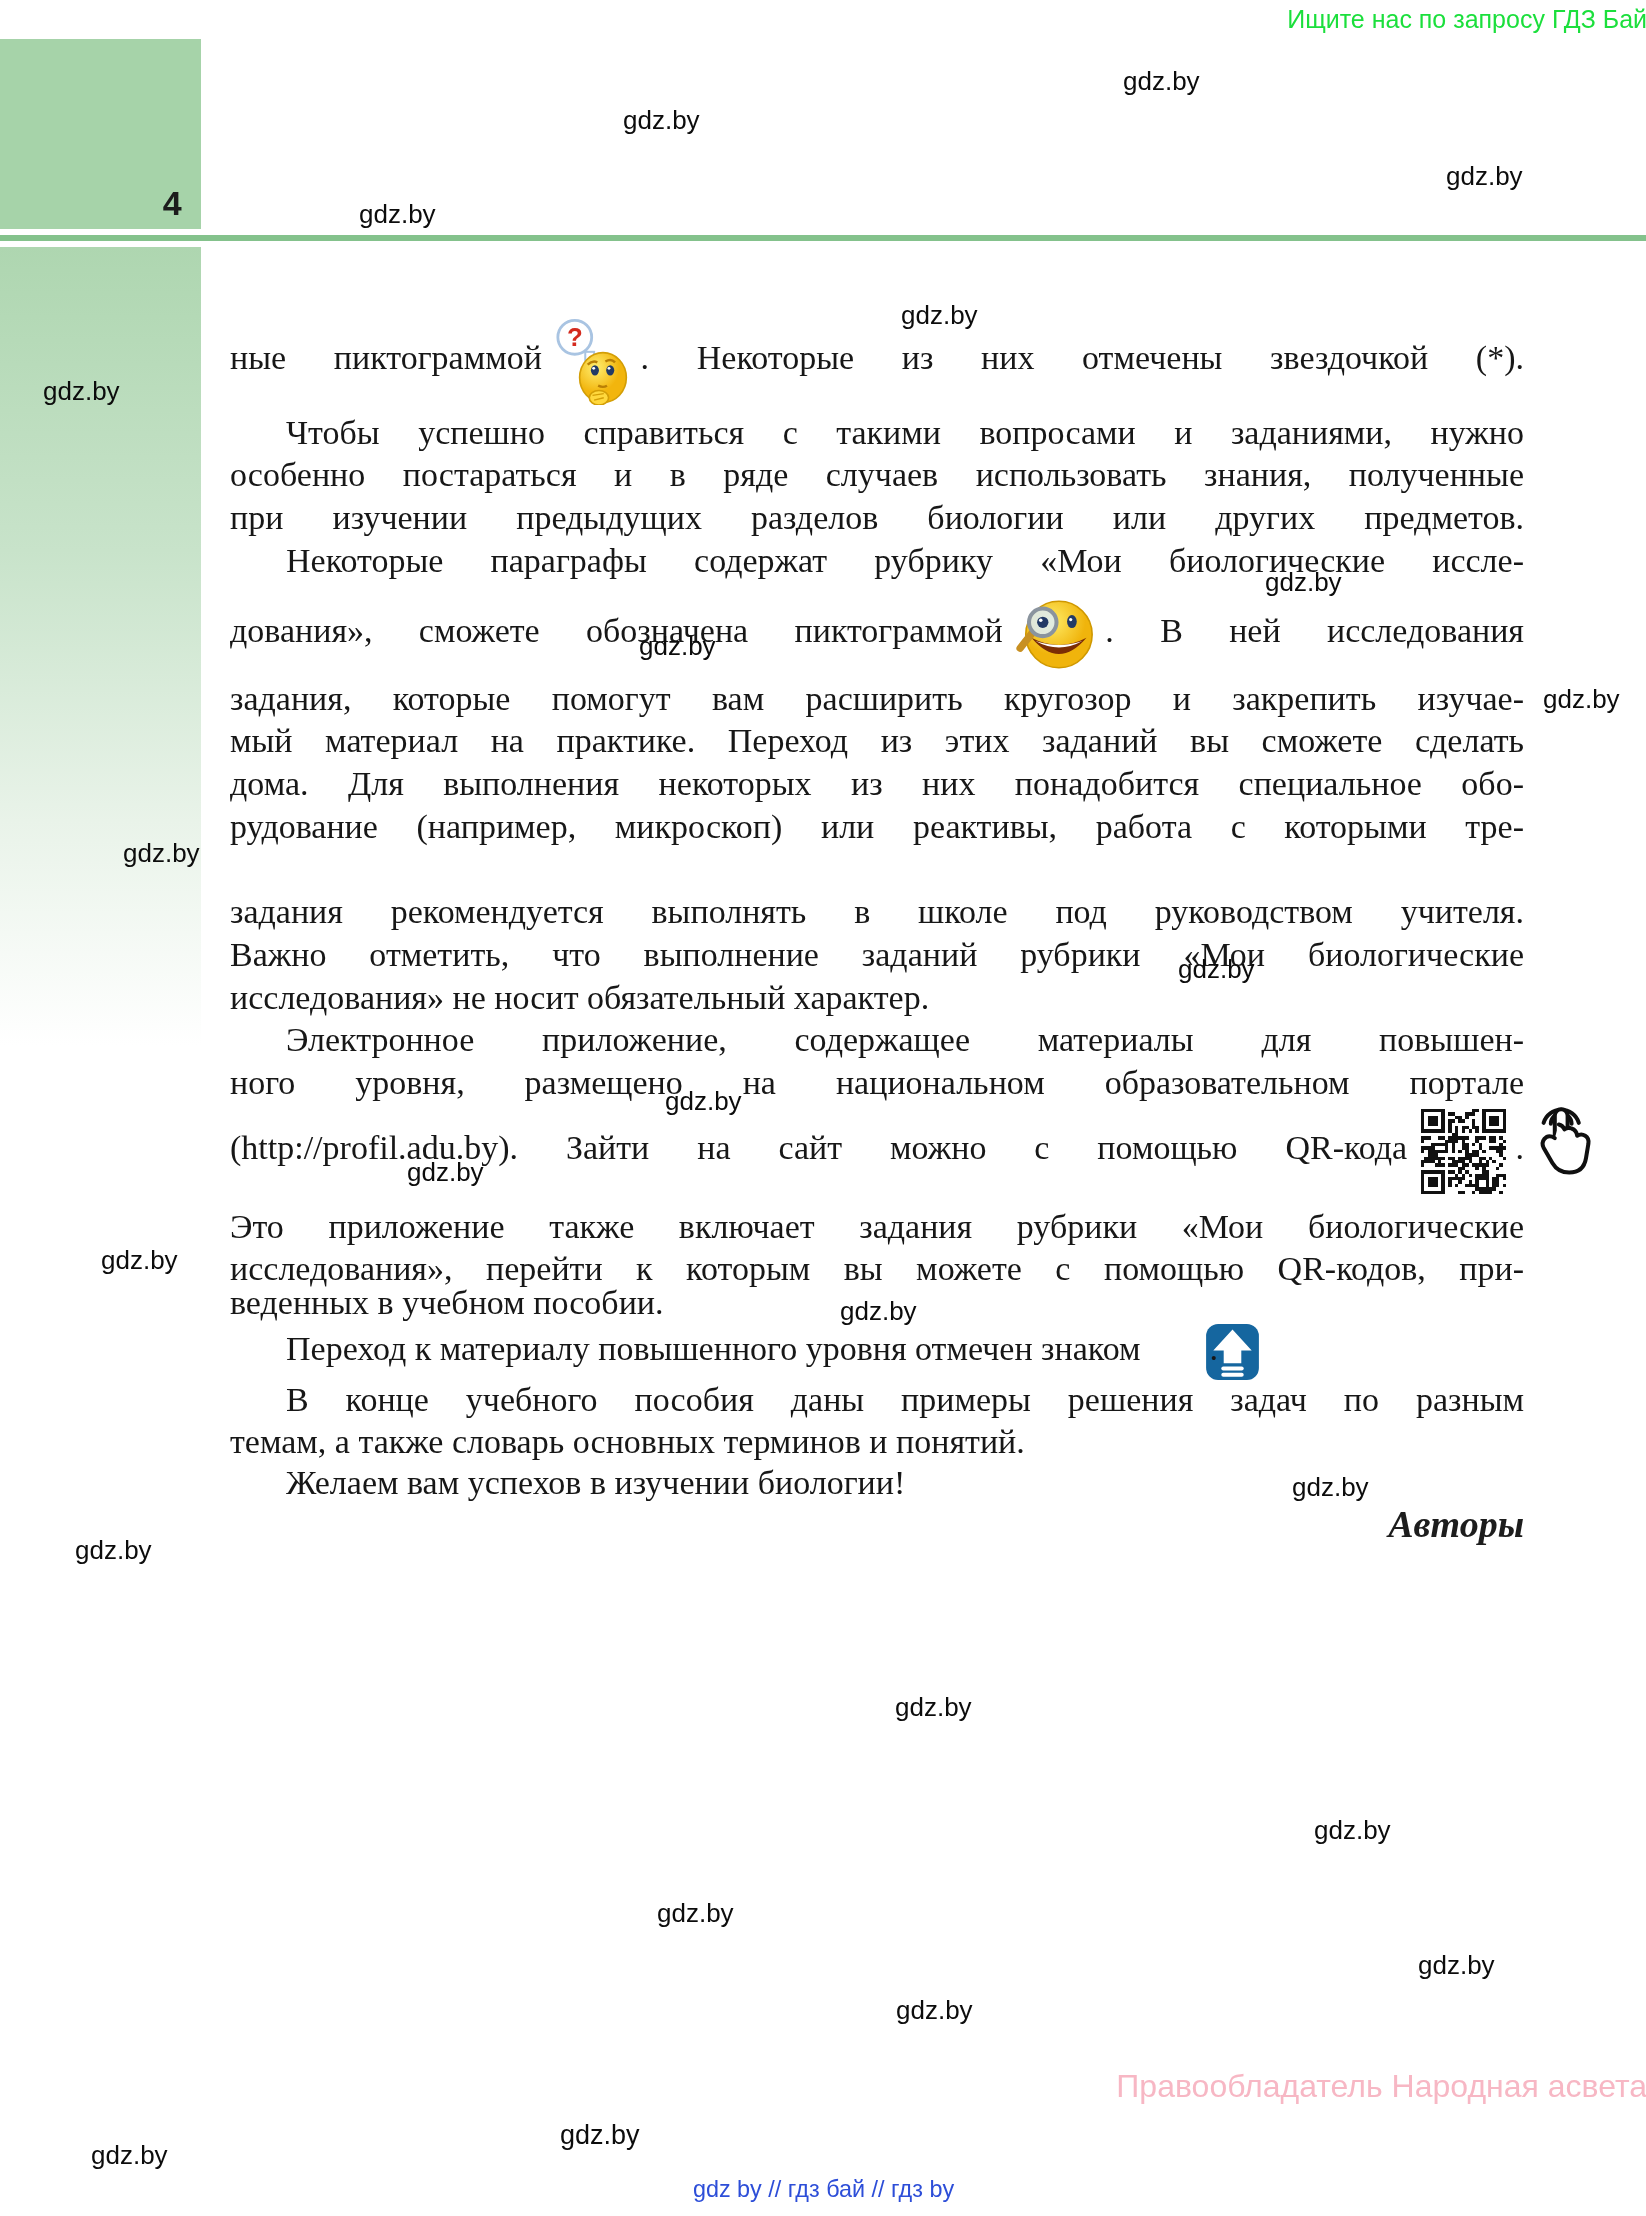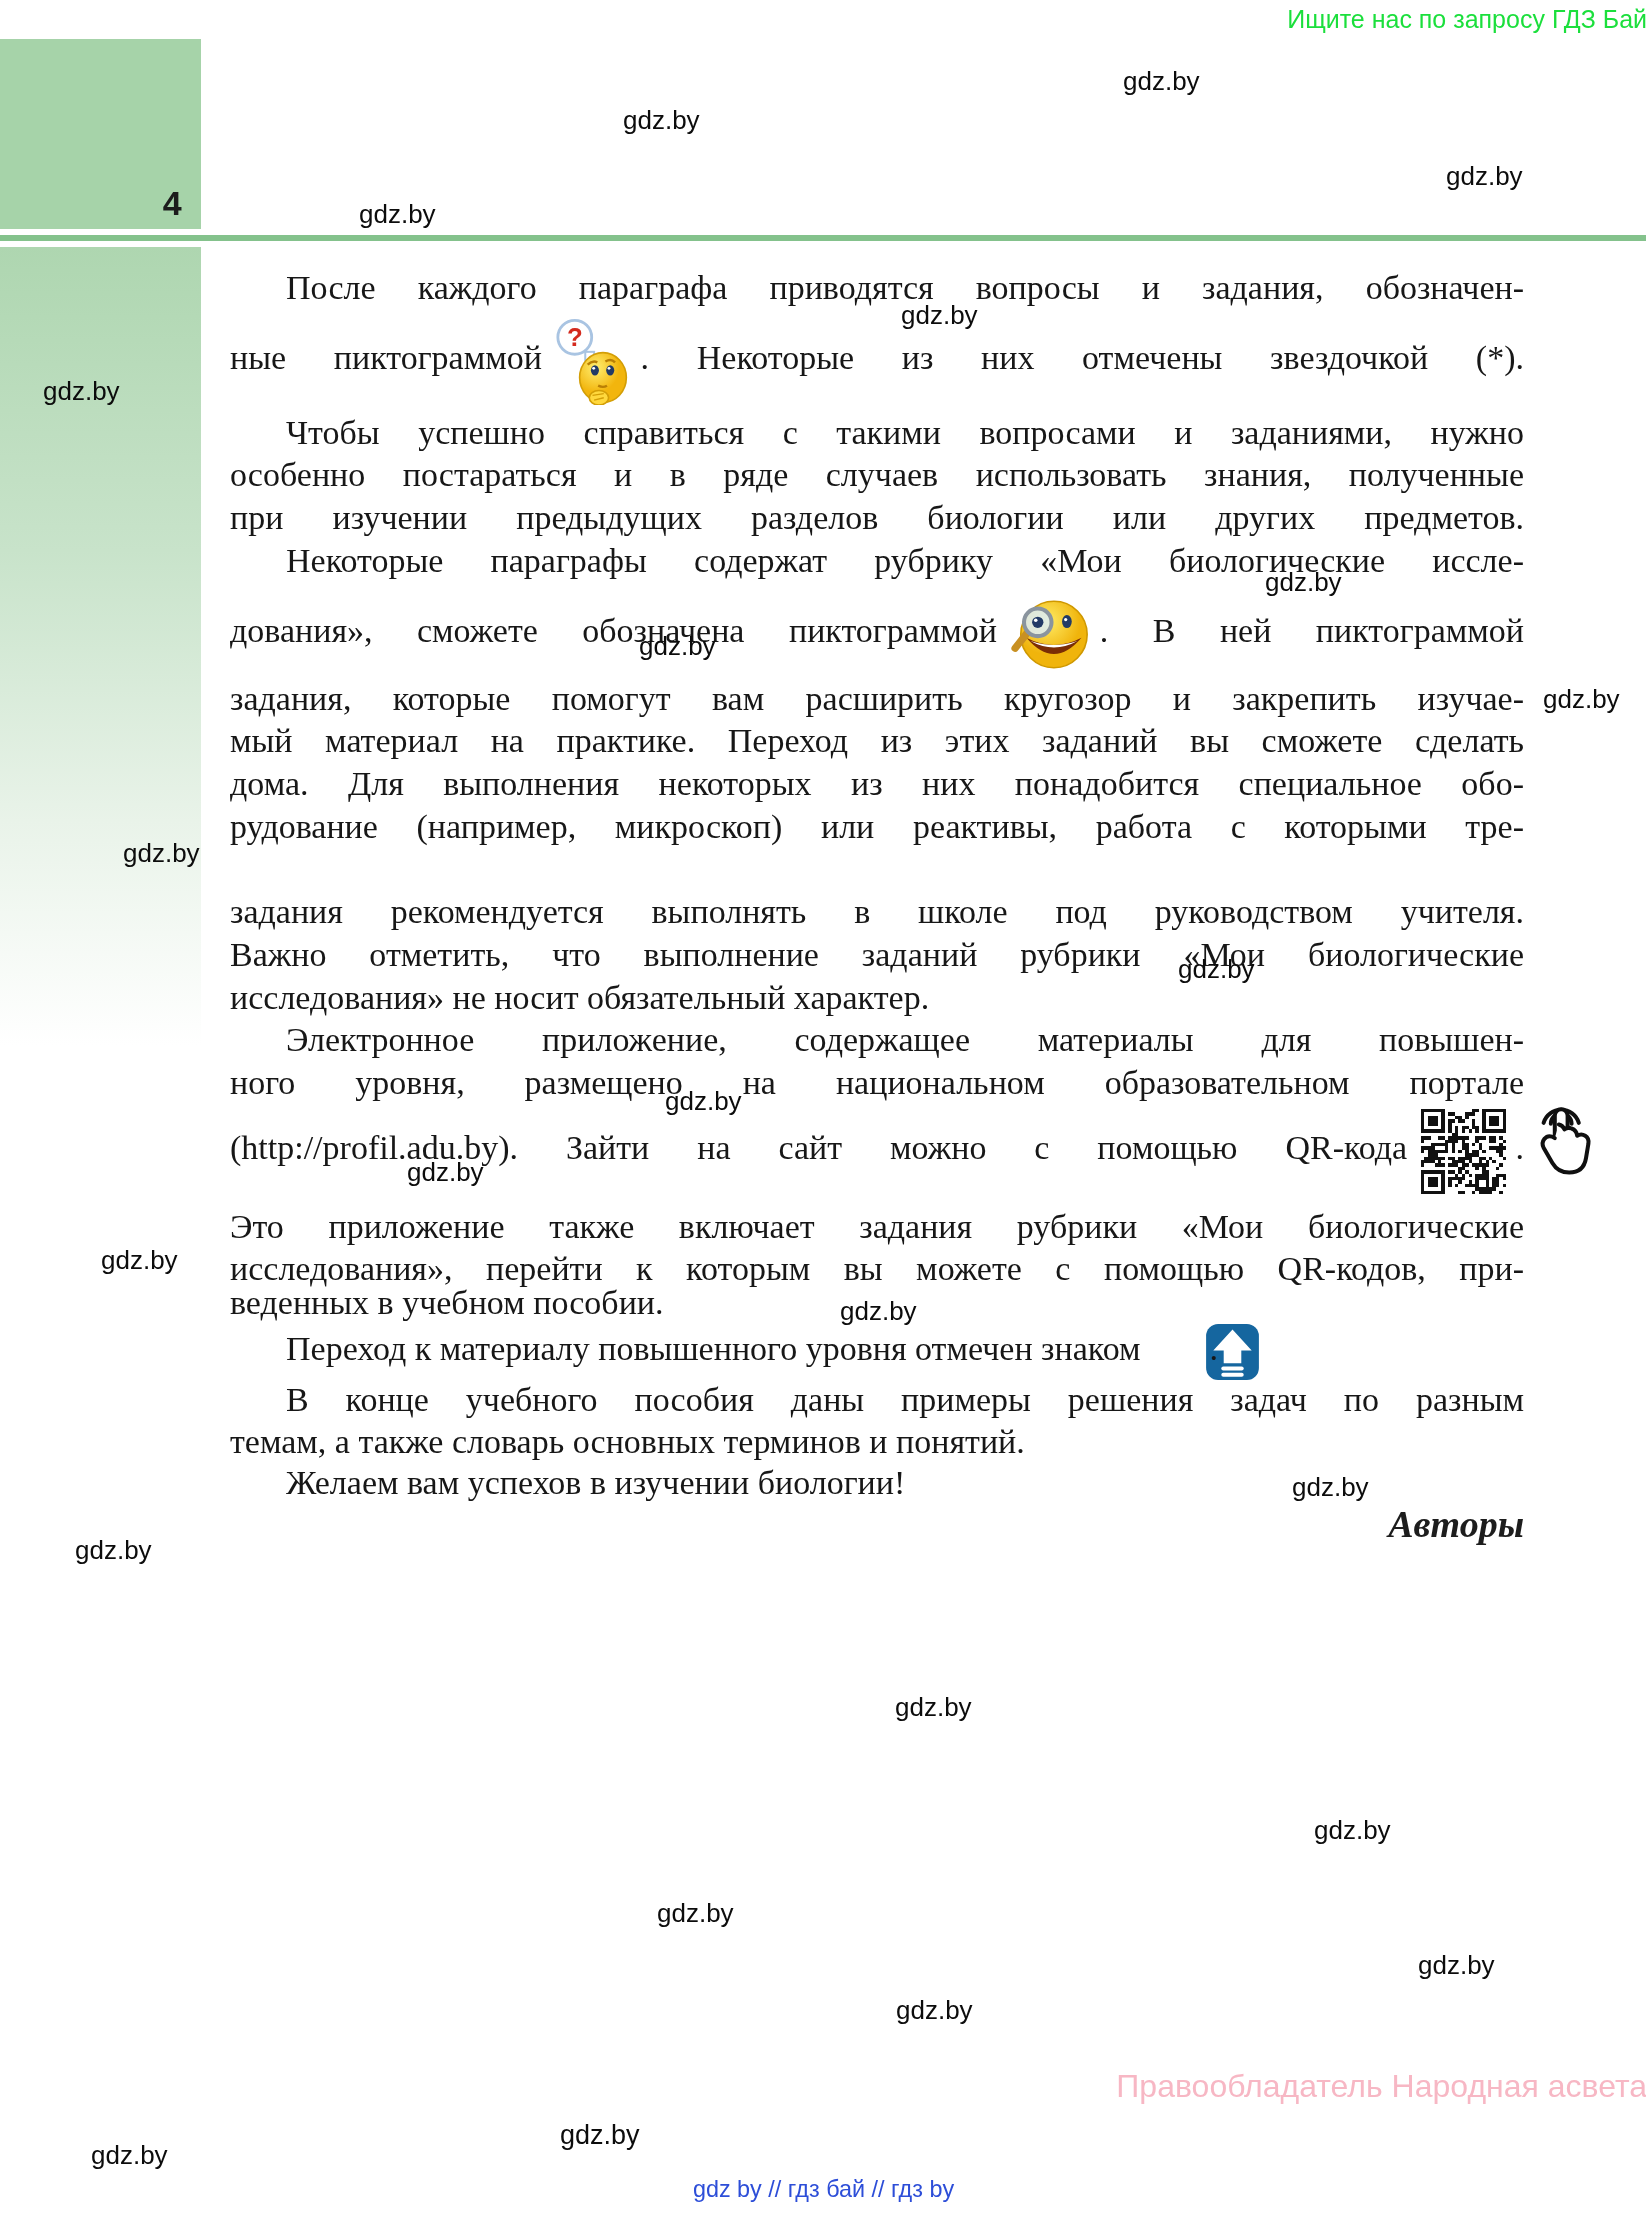--- a/index.html
+++ b/index.html
@@ -44,21 +44,20 @@
 <div class="page">
 
   <div class="top-note">Ищите нас по запросу ГДЗ Бай</div>
 
   <div class="side-block-top">
     <div class="page-num">4</div>
   </div>
   <div class="rule"></div>
   <div class="side-block-grad"></div>
 
-  <div class="tline just ind" style="top:268px">После каждого параграфа приводятся вопросы и задания, обозначен-</div>
 
   <div class="tline just" style="top:338px">
     <span>ные пиктограммой</span><span class="iic ic-q"><svg viewBox="0 0 100 108" width="81" height="87" style="font-size:42px">
       <defs>
             <radialGradient id="gy1" cx="35%" cy="30%">
               <stop offset="0%" stop-color="#ffee70"></stop>
               <stop offset="100%" stop-color="#f2b50d"></stop>
             </radialGradient>
           </defs>
       <circle cx="28" cy="24" r="21" fill="#ffffff" stroke="#a9c4e2" stroke-width="3.5"></circle>
@@ -92,21 +91,21 @@
           </defs>
       <circle cx="58" cy="50" r="41" fill="url(#gy2)" stroke="#cf9800" stroke-width="2"></circle>
       <path d="M24 54 Q58 94 92 54 Q58 72 24 54 Z" fill="#7b2d05"></path>
       <path d="M29 58 Q58 74 87 58 Q58 68 29 58 Z" fill="#ffffff"></path>
       <ellipse cx="74" cy="34" rx="6" ry="8" fill="#223a66"></ellipse>
           <circle cx="72.5" cy="31.5" r="2" fill="#fff"></circle>
       <line x1="25" y1="48" x2="10" y2="67" stroke="#c89022" stroke-width="9" stroke-linecap="round"></line>
       <circle cx="38" cy="35" r="17" fill="#dcecf7" fill-opacity="0.85" stroke="#8a949e" stroke-width="5"></circle>
       <circle cx="38" cy="35" r="7" fill="#223a66"></circle>
           <circle cx="35.5" cy="32.5" r="2.2" fill="#fff"></circle>
-    </svg></span><span>. В ней пиктограммой</span>
+    </svg></span><span>. В ней исследования</span>
   </div>
 
   <div class="tline just" style="top:679px">задания, которые помогут вам расширить кругозор и закрепить изучае-</div>
   <div class="tline just" style="top:721px">мый материал на практике. Переход из этих заданий вы сможете сделать</div>
   <div class="tline just" style="top:764px">дома. Для выполнения некоторых из них понадобится специальное обо-</div>
   <div class="tline just" style="top:807px">рудование (например, микроскоп) или реактивы, работа с которыми тре-</div>
   <div class="tline just" style="top:892px">задания рекомендуется выполнять в школе под руководством учителя.</div>
   <div class="tline just" style="top:935px">Важно отметить, что выполнение заданий рубрики «Мои биологические</div>
   <div class="tline" style="top:978px">исследования» не носит обязательный характер.</div>
   <div class="tline just ind" style="top:1020px">Электронное приложение, содержащее материалы для повышен-</div>

